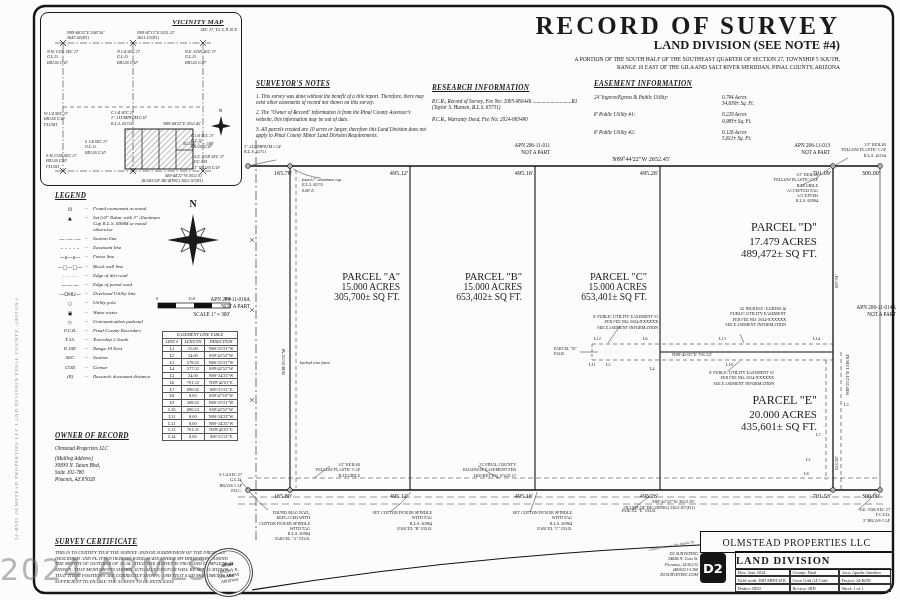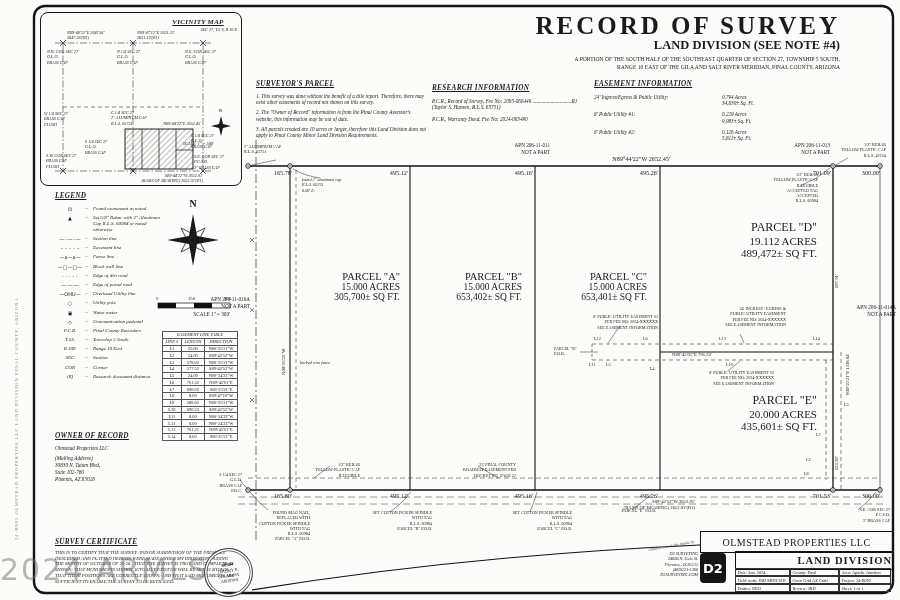--- a/index.html
+++ b/index.html
@@ -185,21 +185,21 @@
 </div>
 
 <div class="abs c" style="left:300px;top:12px;width:540px">
   <div style="font-size:25px;font-weight:bold;letter-spacing:3px">RECORD OF SURVEY</div>
   <div style="font-size:12.5px;font-weight:bold;margin-top:-2px">LAND DIVISION (SEE NOTE #4)</div>
   <div class="f55" style="margin-top:3px">A PORTION OF THE SOUTH HALF OF THE SOUTHEAST QUARTER OF SECTION 27, TOWNSHIP 5 SOUTH,</div>
   <div class="f55">RANGE 10 EAST OF THE GILA AND SALT RIVER MERIDIAN, PINAL COUNTY, ARIZONA</div>
 </div>
 
 <div class="abs" style="left:256px;top:80px;width:170px">
-  <div class="hd f7">SURVEYOR'S PARCEL</div>
+  <div class="hd f7">SURVEYOR'S NOTES</div>
   <div class="f5 i" style="margin-top:4px">1.   This survey was done without the benefit of a title report. Therefore, there may exist other easements of record not shown on this survey.</div>
   <div class="f5 i" style="margin-top:3px">2.   The "Owner of Record" information is from the Pinal County Assessor's website, this information may be out of date.</div>
   <div class="f5 i" style="margin-top:3px">3.   All parcels created are 10 acres or larger, therefore this Land Division does not apply to Pinal County Minor Land Division Requirements.</div>
 </div>
 
 <div class="abs" style="left:432px;top:84px;width:152px">
   <div class="hd f7">RESEARCH INFORMATION</div>
   <div class="f5 i" style="margin-top:5px">P.C.R., Record of Survey, Fee No: 2005-066446 ..............................R1</div>
   <div class="f5 i">(Taylor S. Hansen, R.L.S. 65751)</div>
   <div class="f5 i" style="margin-top:5px">P.C.R., Warranty Deed, Fee No: 2024-063490</div>
@@ -477,21 +477,21 @@
   <div style="font-size:9.5px">15.000 ACRES</div>
   <div style="font-size:9.5px">653,402± SQ FT.</div>
 </div>
 <div class="abs c" style="left:547px;top:271px;width:100px">
   <div style="font-size:10.5px">PARCEL "C"</div>
   <div style="font-size:9.5px">15.000 ACRES</div>
   <div style="font-size:9.5px">653,401± SQ FT.</div>
 </div>
 <div class="abs c" style="left:677px;top:220px;width:140px">
   <div style="font-size:12px">PARCEL "D"</div>
-  <div style="font-size:11px">19.112 ACRES</div>
+  <div style="font-size:11px">17.479 ACRES</div>
   <div style="font-size:11px">489,472± SQ FT.</div>
 </div>
 <div class="abs c" style="left:677px;top:393px;width:140px">
   <div style="font-size:12px">PARCEL "E"</div>
   <div style="font-size:11px">20.000 ACRES</div>
   <div style="font-size:11px">435,601± SQ FT.</div>
 </div>
 
 <div class="abs f4 pre c" style="left:582px;top:314px;width:76px">8' PUBLIC UTILITY EASEMENT #1
 PER FEE NO: 2024-XXXXXX
@@ -560,21 +560,21 @@
 R.L.S. 60984
 PARCEL "C" P.O.B.</div>
 <div class="abs f4 pre c" style="left:608px;top:508px;width:48px">PARCEL "E" P.O.B.</div>
 <div class="abs f4 pre c" style="left:836px;top:507px;width:54px">S.E. COR SEC 27
 P.C.S.D.
 3" BRASS CAP</div>
 
 <div class="abs" style="left:700px;top:531px;width:191px;height:20px;border:1px solid #111;display:flex;align-items:center;justify-content:center">
   <span style="font-size:10px;letter-spacing:.5px">OLMSTEAD PROPERTIES LLC</span>
 </div>
-<div class="abs" style="left:735px;top:551px;width:156px;height:17px;border:1px solid #111;display:flex;align-items:center;justify-content:flex-end">
+<div class="abs" style="left:735px;top:551px;width:156px;height:17px;border:1px solid #111;display:flex;align-items:center;justify-content:flex-start">
   <span class="b" style="font-size:10.5px;letter-spacing:1px">LAND DIVISION</span>
 </div>
 <div class="abs" style="left:735px;top:568px;width:156px">
   <div style="display:flex">
     <div class="cell" style="width:50px">Date:  June 2024</div>
     <div class="cell" style="width:44px">County:  Pinal</div>
     <div class="cell" style="flex:1">Area:  Apache Junction</div>
   </div>
   <div style="display:flex">
     <div class="cell" style="width:50px">Field work:  JRD MDH SJH</div>

